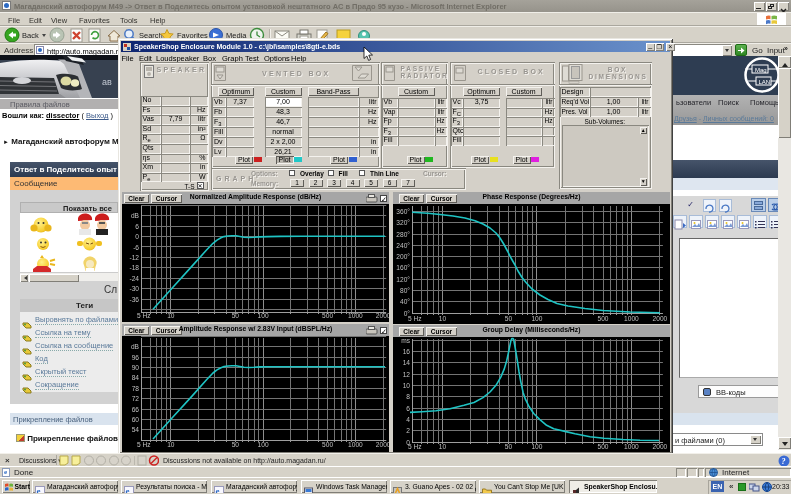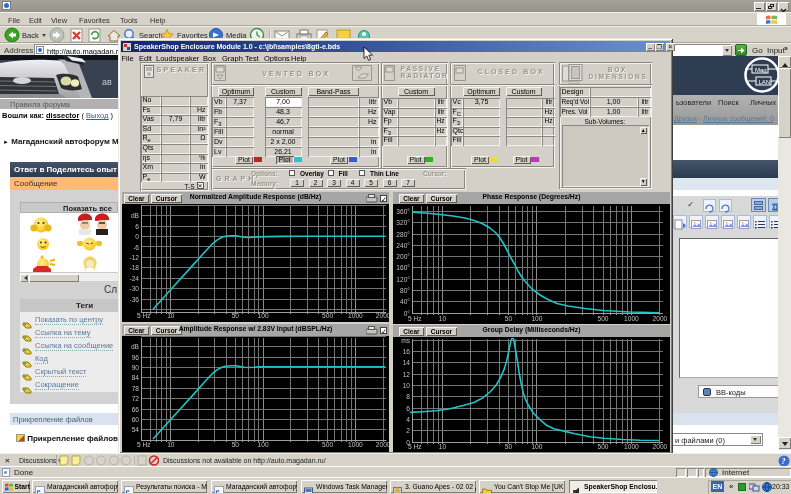--- a/index.html
+++ b/index.html
@@ -8,20 +8,21 @@
 .raised2{background:#d6d2c8;box-shadow:inset 1px 1px 0 #fff,inset -1px -1px 0 #807e77}
 .sunk{box-shadow:inset 1px 1px 0 #8a8880,inset -1px -1px 0 #fff}
 .cell{box-shadow:inset 1px 1px 0 #8a8880,inset -1px -1px 0 #f4f2ee;font-size:7px;color:#000}
 </style></head>
 <body>
 
 <div class="ab" style="left:0;top:0;width:791px;height:12px;background:linear-gradient(180deg,#a5a29a,#96938b)">
   <div class="ab" style="left:2px;top:1px;width:9px;height:9px;background:#fff;border:1px solid #7a7a7a">
     <div class="ab" style="left:1px;top:1px;width:5px;height:5px;background:#2d6bc4;border-radius:50%"></div>
   </div>
+  <div class="ab" style="left:14px;top:1.5px;font-size:7.5px;font-weight:bold;color:#716e66;white-space:nowrap">Магаданский автофорум М49 -&gt; Ответ в Поделитесь опытом установкой нештатного АС в Прадо 95 кузо - Microsoft Internet Explorer</div>
   <div class="ab raised2" style="left:754px;top:2px;width:11px;height:9px">
       <div class="ab" style="left:2px;top:5.5px;width:5px;height:1.5px;background:#222"></div>
     </div>
   <div class="ab raised2" style="left:766px;top:2px;width:11px;height:9px">
       <div class="ab" style="left:3.5px;top:1.5px;width:4px;height:3px;border:1px solid #222"></div>
       <div class="ab" style="left:2px;top:3.5px;width:4px;height:3px;border:1px solid #222;background:#d6d2c8"></div>
     </div>
   <div class="ab raised2" style="left:778px;top:2px;width:11px;height:9px"><svg width="11" height="9" xmlns="http://www.w3.org/2000/svg">
         <path d="M3,2 l5,5 M8,2 l-5,5" stroke="#222" stroke-width="1.4"></path>
       </svg></div>
@@ -129,21 +130,21 @@
     </g>
  <ellipse cx="22" cy="25.5" rx="9" ry="3.6" fill="#d4d5d9"></ellipse>
  <path d="M56,20 C62,18 72,18.5 78,21.5 L82,34 C75,36.5 65,35.5 61,33 Z" fill="#2c2f33"></path>
  <ellipse cx="66" cy="26" rx="5.5" ry="4.6" fill="#dcd9a2"></ellipse>
  <ellipse cx="75" cy="28" rx="4.2" ry="3.8" fill="#efecc2"></ellipse>
  <path d="M0,39 L60,39 L66,43 L0,43 Z" fill="#8e8f93"></path>
  <text x="102" y="30" font-family="Liberation Sans" font-size="9" fill="#c3c9d3">ав</text>
 </svg>
 
 <div class="ab" style="left:0;top:99px;width:118px;height:10px;background:#b2b0b0">
-    <span class="ab" style="left:10px;top:1px;font-size:7.5px;color:#5a5a62">Правила форума</span>
+    <span class="ab" style="left:10px;top:1px;font-size:7.5px;color:#5a5a62">Правила файлов</span>
   </div>
 <div class="ab" style="left:2px;top:111px;font-size:7.5px;color:#000;white-space:nowrap"><b>Вошли как: <span style="text-decoration:underline">dissector</span></b> ( <span style="color:#3c5a8a;text-decoration:underline">Выход</span> )</div>
 <div class="ab" style="left:3px;top:137px;font-size:8px;font-weight:bold;color:#111;white-space:nowrap"><span style="font-size:6px">►</span> Магаданский автофорум М</div>
 
 <div class="ab" style="left:10px;top:162px;width:108px;height:15px;background:linear-gradient(180deg,#46546a,#2c3a50)">
     <span class="ab" style="left:4px;top:3px;font-size:8px;font-weight:bold;color:#fff;white-space:nowrap">Ответ в Поделитесь опыт</span>
   </div>
 <div class="ab" style="left:10px;top:177px;width:108px;height:13px;background:#fdba74">
     <span class="ab" style="left:4px;top:2px;font-size:8px;color:#333">Сообщение</span>
   </div>
@@ -210,21 +211,21 @@
   </div>
 <span class="ab" style="left:104px;top:284px;font-size:10px;color:#333;font-weight:normal">Сл</span>
 <div class="ab" style="left:20px;top:299px;width:98px;height:13px;background:#c6c6c6">
     <span class="ab" style="left:56px;top:2px;font-size:8px;font-weight:bold;color:#222">Теги</span>
   </div>
 <div class="ab" style="left:20px;top:312px;width:98px;height:80px;background:#ececec"></div>
 <div class="ab" style="left:22px;top:315px;width:10px;height:9px"><svg width="10" height="9" xmlns="http://www.w3.org/2000/svg">
       <path d="M1,3 h5 l3,3 v2 h-5 l-3,-3 Z" fill="#e8c838" stroke="#8a7a20"></path>
       <circle cx="3" cy="4.5" r="1" fill="#4a9a3a"></circle>
     </svg></div>
-<span class="ab" style="left:35px;top:315px;font-size:7.5px;color:#5a7a9a;border-bottom:1px dotted #8aa;white-space:nowrap">Показать по центру</span>
+<span class="ab" style="left:35px;top:315px;font-size:7.5px;color:#5a7a9a;border-bottom:1px dotted #8aa;white-space:nowrap">Выровнять по файлами</span>
 <div class="ab" style="left:22px;top:328px;width:10px;height:9px"><svg width="10" height="9" xmlns="http://www.w3.org/2000/svg">
       <path d="M1,3 h5 l3,3 v2 h-5 l-3,-3 Z" fill="#e8c838" stroke="#8a7a20"></path>
       <circle cx="3" cy="4.5" r="1" fill="#4a9a3a"></circle>
     </svg></div>
 <span class="ab" style="left:35px;top:328px;font-size:7.5px;color:#5a7a9a;border-bottom:1px dotted #8aa;white-space:nowrap">Ссылка на тему</span>
 <div class="ab" style="left:22px;top:341px;width:10px;height:9px"><svg width="10" height="9" xmlns="http://www.w3.org/2000/svg">
       <path d="M1,3 h5 l3,3 v2 h-5 l-3,-3 Z" fill="#e8c838" stroke="#8a7a20"></path>
       <circle cx="3" cy="4.5" r="1" fill="#4a9a3a"></circle>
     </svg></div>
 <span class="ab" style="left:35px;top:341px;font-size:7.5px;color:#5a7a9a;border-bottom:1px dotted #8aa;white-space:nowrap">Ссылка на сообщение</span>
@@ -254,21 +255,21 @@
   <circle cx="22" cy="19" r="16.5" fill="none" stroke="#fff" stroke-width="2.5"></circle>
   <rect x="12" y="9" width="16" height="8" fill="none" stroke="#fff" stroke-width="1"></rect>
   <text x="15" y="15.5" font-size="6" fill="#fff" font-family="Liberation Sans">Mag</text>
   <rect x="16" y="21" width="15" height="8" fill="none" stroke="#fff" stroke-width="1"></rect>
   <text x="18.5" y="27.5" font-size="6" fill="#fff" font-family="Liberation Sans">LAN</text>
   <path d="M5,13 L12,13 M28,13 L38,13 M8,25 L16,25 M31,25 L39,25" stroke="#fff" stroke-width="1"></path>
 </svg>
 <div class="ab" style="left:673px;top:95px;width:112px;height:30px;background:linear-gradient(180deg,#b2b2b2,#989898)">
   <span class="ab" style="left:3px;top:2.5px;font-size:7.5px;color:#26262c">ьзователи</span>
     <span class="ab" style="left:45px;top:2.5px;font-size:7.5px;color:#26262c">Поиск</span>
-    <span class="ab" style="left:77px;top:2.5px;font-size:7.5px;color:#26262c">Личных</span>
+    <span class="ab" style="left:77px;top:2.5px;font-size:7.5px;color:#26262c">Помощь</span>
 </div>
 <div class="ab" style="left:674px;top:115px;font-size:7px;color:#5a7a9a;white-space:nowrap"><span style="text-decoration:underline">Друзья</span> - <span style="text-decoration:underline">Личных сообщений: 0</span></div>
 <div class="ab" style="left:673px;top:160px;width:112px;height:18px;background:linear-gradient(180deg,#46546a,#2c3a50)"></div>
 <div class="ab" style="left:673px;top:178px;width:112px;height:12px;background:#dee6f0"></div>
 <div class="ab" style="left:673px;top:196px;width:112px;height:217px;background:#d8d8d8"></div>
 
 <div class="ab" style="left:684px;top:199px;width:13px;height:13px;font-size:8px;color:#226;text-align:center;line-height:12px">✓</div>
 <div class="ab" style="left:703px;top:199px;width:13px;height:13px;background:#eef3fa;border:1px solid #a8bcd8"><svg width="11" height="11" xmlns="http://www.w3.org/2000/svg">
       <path d="M2,6 a3.5,3.5 0 1 1 3,3" fill="none" stroke="#4a78c4" stroke-width="1.3"></path>
     </svg></div>

